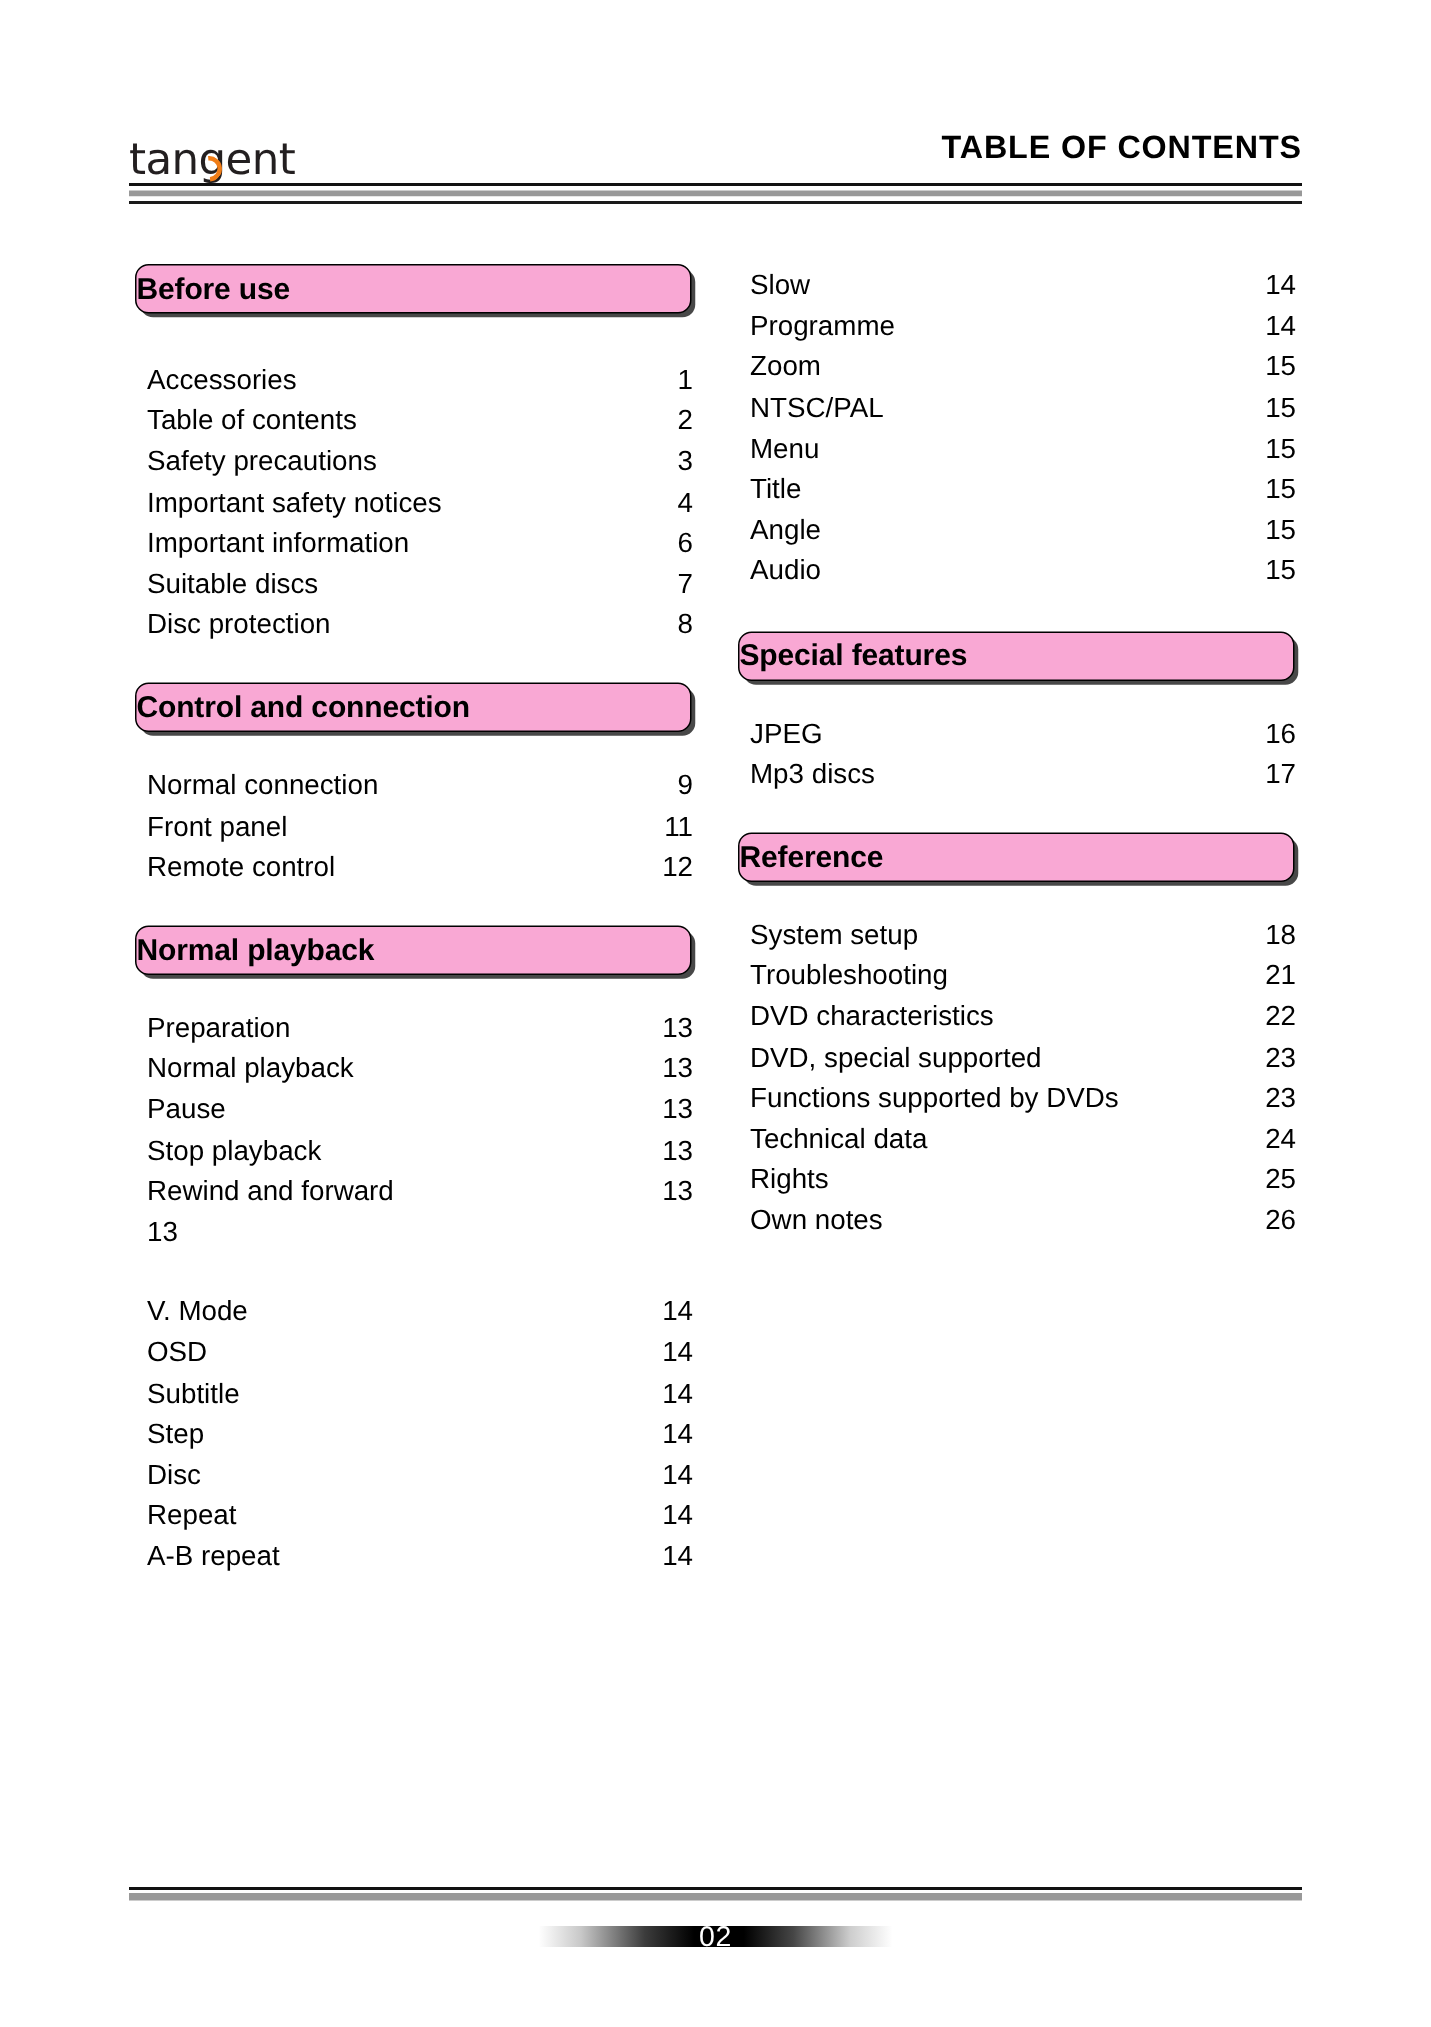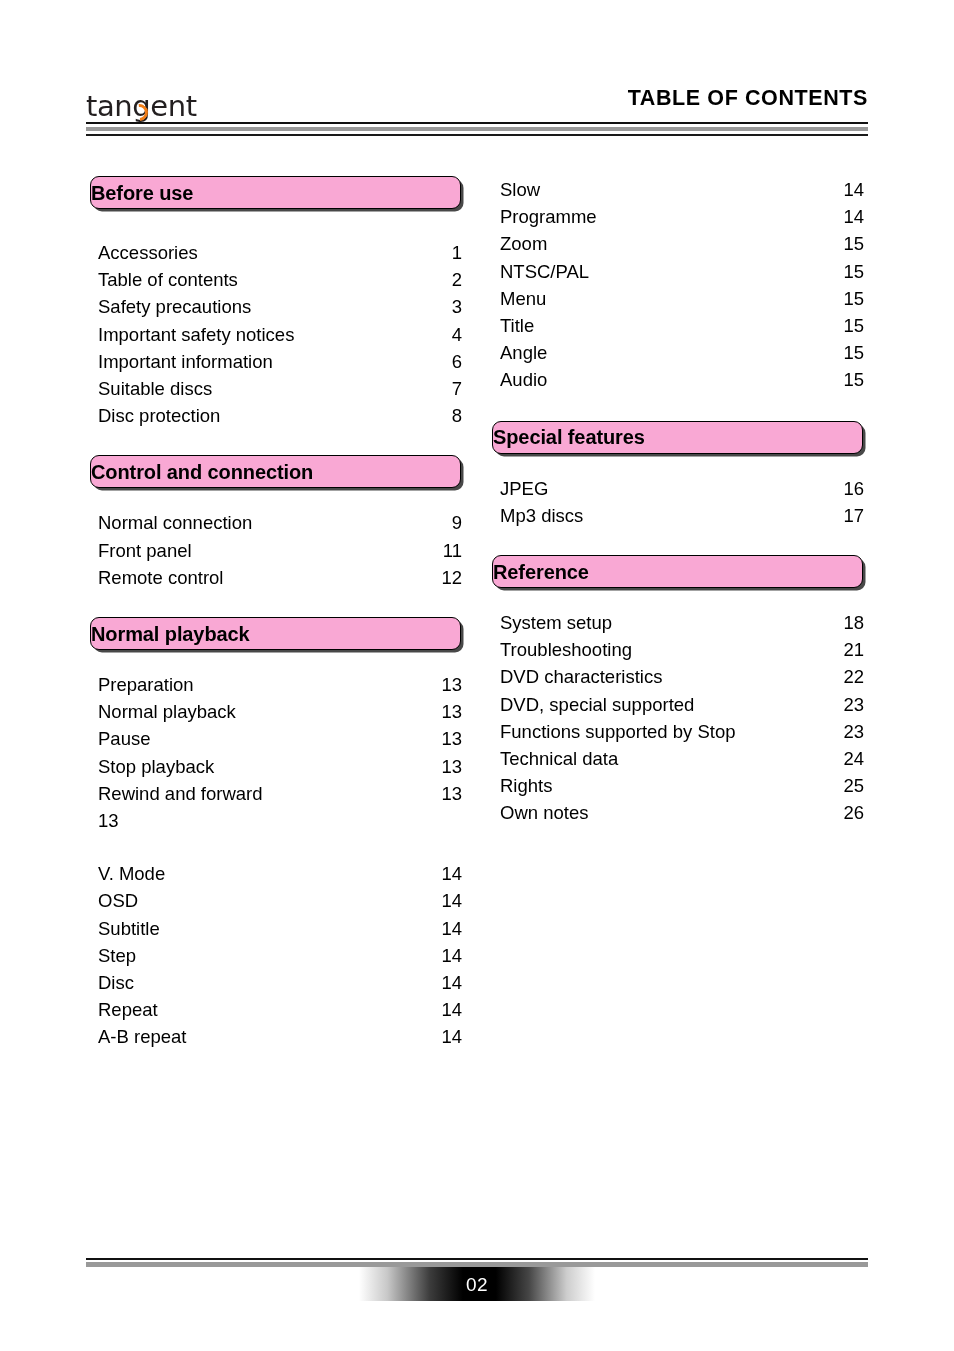--- a/index.html
+++ b/index.html
@@ -153,23 +153,23 @@
   }
   .footer .rule-stack { position: absolute; left: 0; top: 0; width: 782px; }
   .footer-dark { width: 100%; height: 2px; background: #111111; }
   .footer-white { width: 100%; height: 2px; background: #ffffff; }
   .footer-gray { width: 100%; height: 5px; background: #999999; }
 
   .page-badge {
     position: absolute;
     left: 50%;
     transform: translateX(-50%);
-    top: 9px;
+    top: 26px;
     width: 236px;
-    height: 34px;
+    height: 14px;
     background: linear-gradient(to right,
        rgba(255,255,255,1) 0%,
        rgba(200,200,200,1) 12%,
        rgba(60,60,60,1) 30%,
        rgba(0,0,0,1) 44%,
        rgba(0,0,0,1) 58%,
        rgba(70,70,70,1) 72%,
        rgba(205,205,205,1) 88%,
        rgba(255,255,255,1) 100%);
     display: flex;
@@ -381,21 +381,21 @@
         </div>
         <div class="entry">
           <span class="title">DVD characteristics</span>
           <span class="pagenum">22</span>
         </div>
         <div class="entry">
           <span class="title">DVD, special supported</span>
           <span class="pagenum">23</span>
         </div>
         <div class="entry">
-          <span class="title">Functions supported by Stop</span>
+          <span class="title">Functions supported by DVDs</span>
           <span class="pagenum">23</span>
         </div>
         <div class="entry">
           <span class="title">Technical data</span>
           <span class="pagenum">24</span>
         </div>
         <div class="entry">
           <span class="title">Rights</span>
           <span class="pagenum">25</span>
         </div>

